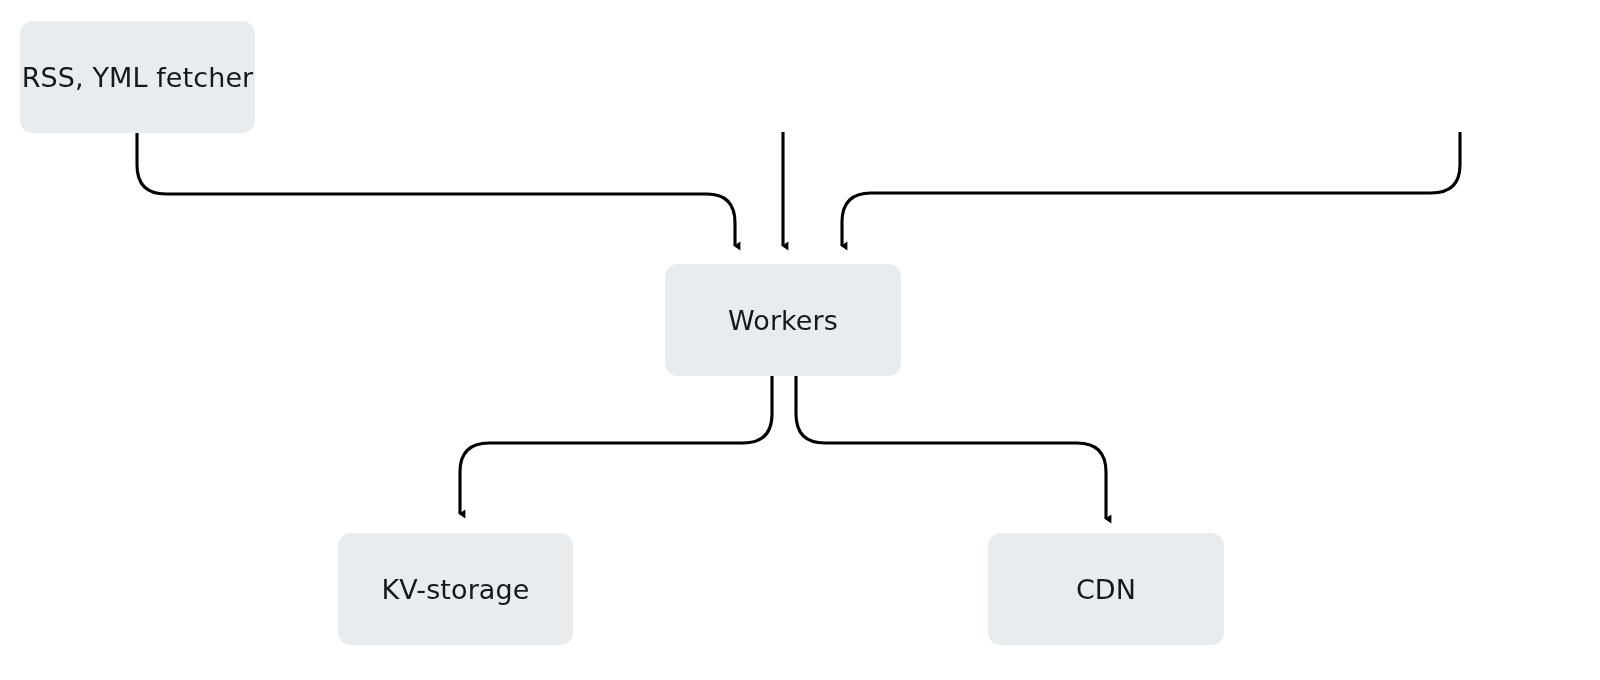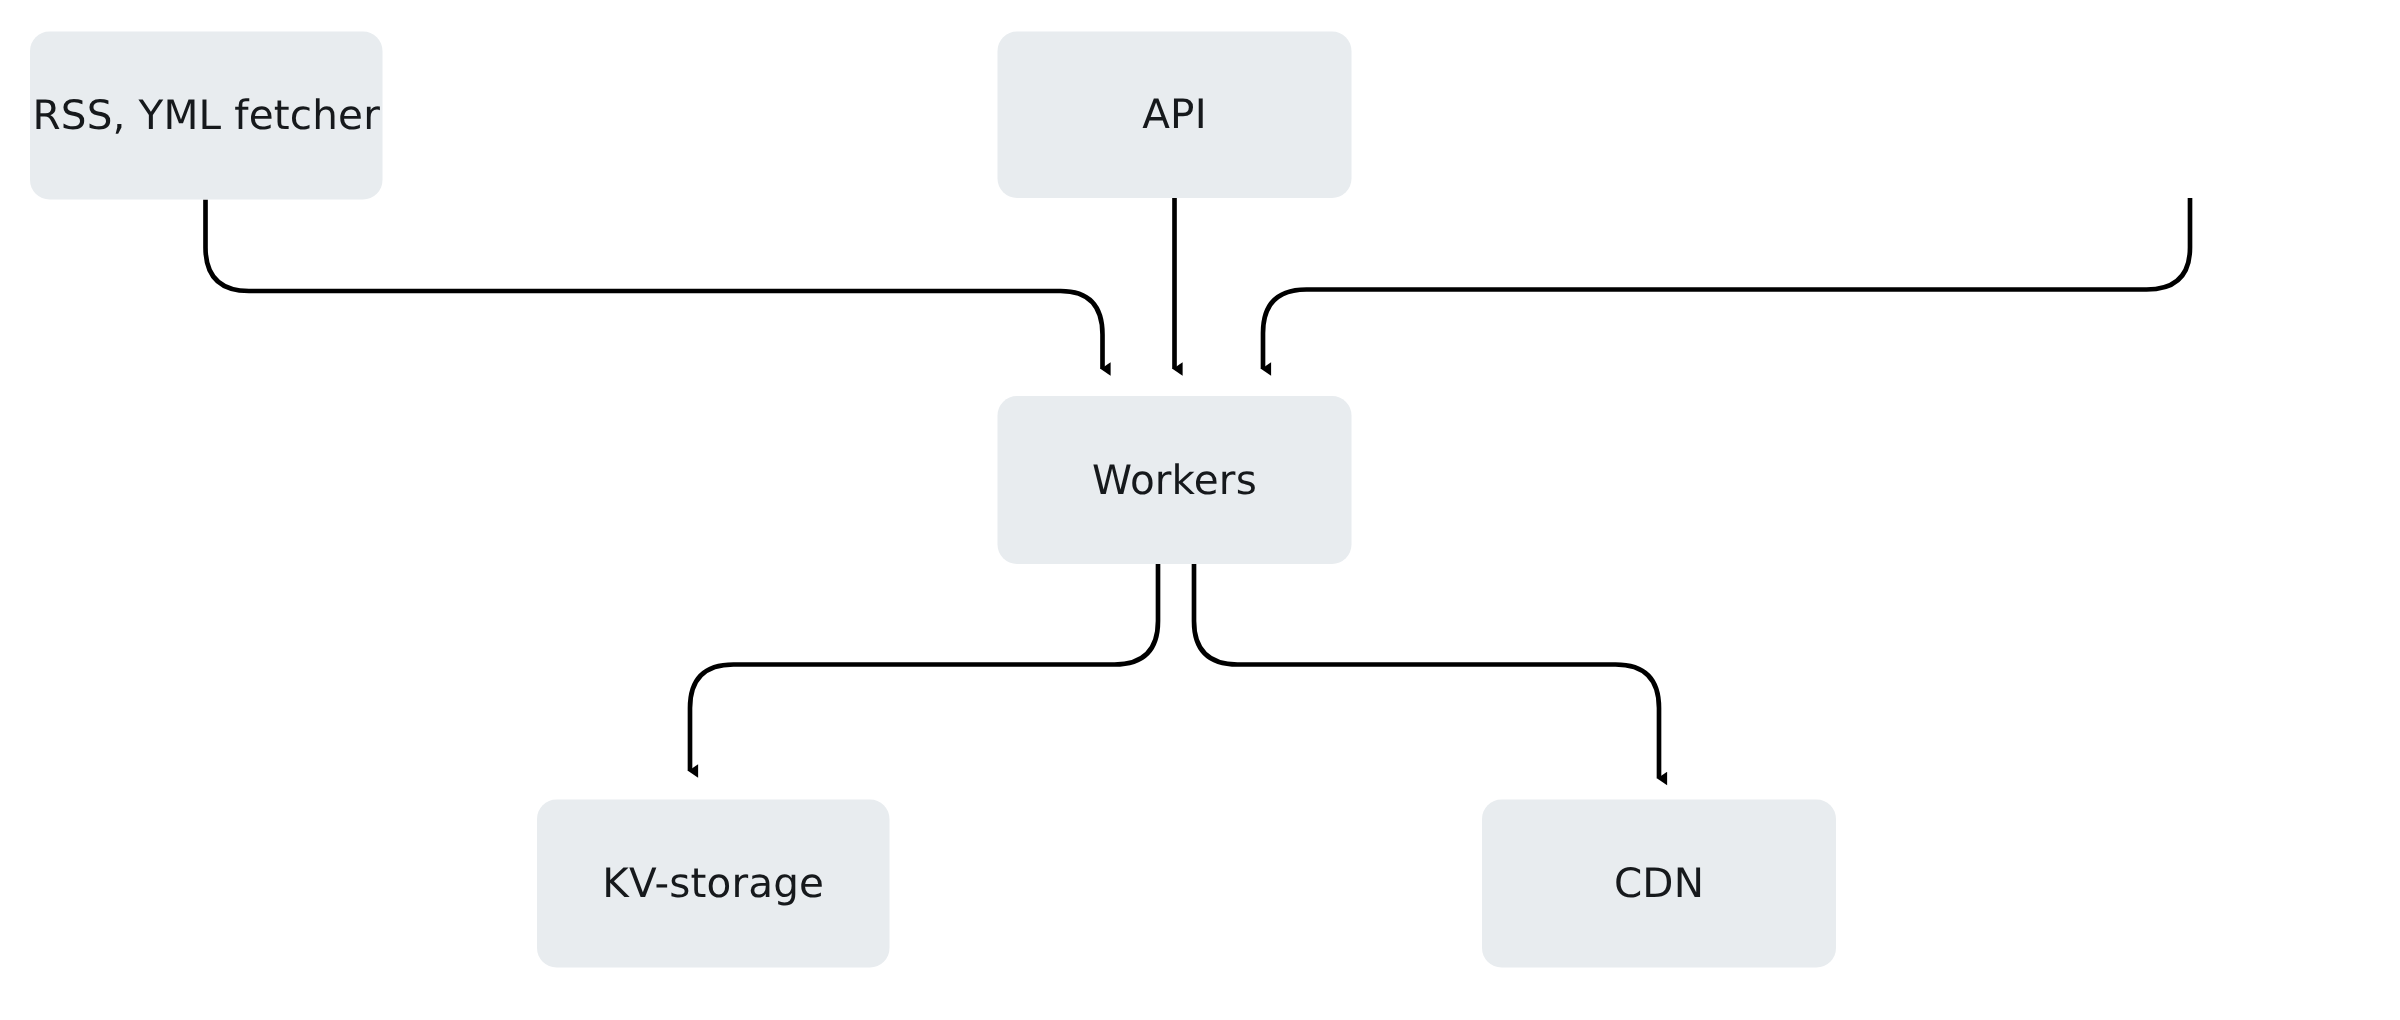--- a/index.html
+++ b/index.html
@@ -62,30 +62,27 @@
 
     <path d="M 772,376 L 772,414 Q 772,443 743,443 L 489,443 Q 460,443 460,472 L 460,514" fill="none" stroke="#000000" stroke-width="3.1" stroke-linecap="butt" marker-end="url(#arrowhead)"></path>
 
     <path d="M 796,376 L 796,414 Q 796,443 825,443 L 1077,443 Q 1106,443 1106,472 L 1106,519" fill="none" stroke="#000000" stroke-width="3.1" stroke-linecap="butt" marker-end="url(#arrowhead)"></path>
   </svg>
 
   <div class="node" style="left: 20px; top: 21px; width: 235px; height: 112px; background: rgb(232, 236, 239);">
     <span class="node-label" style="color: rgb(22, 25, 28);">RSS, YML fetcher</span>
   </div>
 
-  <div class="node" style="left: 665px; top: 21px; width: 236px; height: 111px; background: rgb(232, 236, 239);">
-    <span class="node-label" style="color: rgb(22, 25, 28);">API</span>
-  </div>
 
 
   <div class="node" style="left: 665px; top: 264px; width: 236px; height: 112px; background: rgb(232, 236, 239); justify-content: center;">
     <span class="node-label" style="color: rgb(22, 25, 28);">Workers</span>
   </div>
 
-  <div class="node" style="left: 358px; top: 533px; width: 235px; height: 112px; background: rgb(232, 236, 239);">
+  <div class="node" style="left: 338px; top: 533px; width: 235px; height: 112px; background: rgb(232, 236, 239);">
     <span class="node-label" style="color: rgb(22, 25, 28);">KV-storage</span>
   </div>
 
   <div class="node" style="left: 988px; top: 533px; width: 236px; height: 112px; background: rgb(232, 236, 239);">
     <span class="node-label" style="color: rgb(22, 25, 28);">CDN</span>
   </div>
 
 </div>
 
 </body></html>

